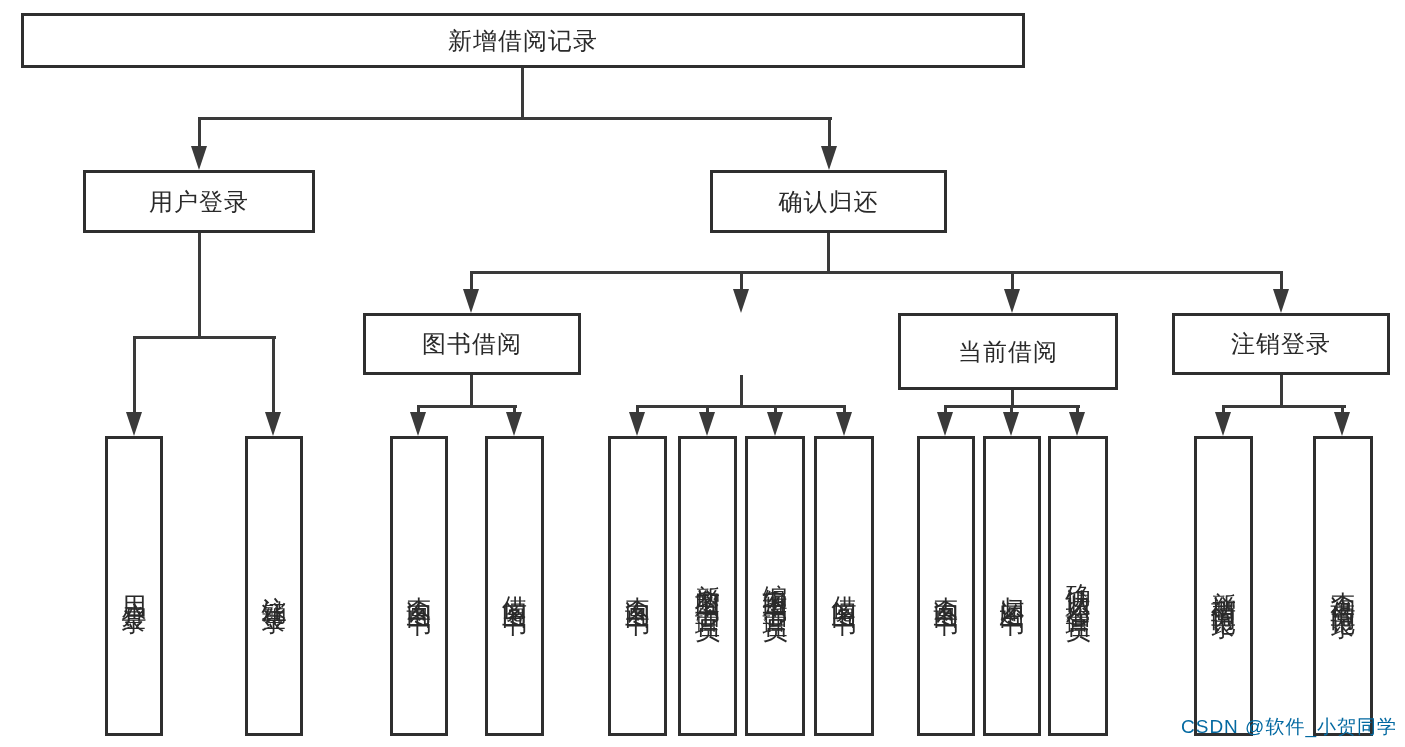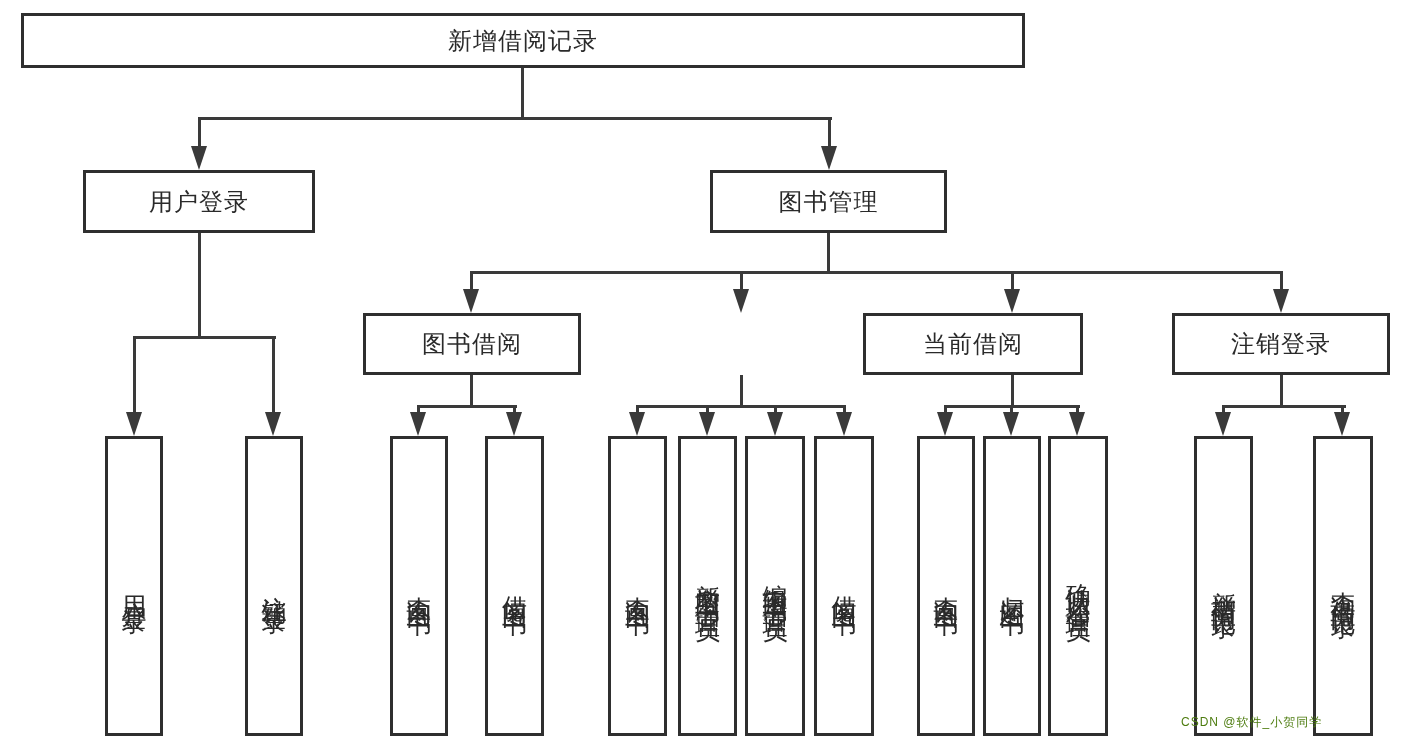--- a/index.html
+++ b/index.html
@@ -17,21 +17,21 @@
     font-size:25px;color:#2a2a2a;letter-spacing:5px;line-height:1;white-space:nowrap;
   }
   .line{position:absolute;background:#3a3a3a;z-index:1;}
   .arrow{
     position:absolute;width:0;height:0;z-index:1;
     border-left:8px solid transparent;border-right:8px solid transparent;
     border-top:24px solid #3a3a3a;
   }
   .watermark{
     position:absolute;left:1181px;top:714px;z-index:9;
-    font-size:12px;color:#4d7c0f;letter-spacing:1px;white-space:nowrap;
+    font-size:19px;color:#0369a1;letter-spacing:1px;white-space:nowrap;
   }
 </style>
 </head>
 <body>
 
 <div class="canvas">
 
   <div class="box h" style="left:21px;top:13px;width:1004px;height:55px">
     <span>新增借阅记录</span>
   </div>
@@ -40,21 +40,21 @@
   <div class="line" style="left:198px;top:117px;width:634px;height:3px"></div>
   <div class="line" style="left:198px;top:117px;width:3px;height:34px"></div>
   <div class="arrow" style="left:191px;top:146px"></div>
   <div class="line" style="left:828px;top:117px;width:3px;height:34px"></div>
   <div class="arrow" style="left:821px;top:146px"></div>
 
   <div class="box h" style="left:83px;top:170px;width:232px;height:63px">
     <span>用户登录</span>
   </div>
   <div class="box h" style="left:710px;top:170px;width:237px;height:63px">
-    <span>图书管理</span>
+    <span>确认归还</span>
   </div>
 
   <div class="line" style="left:198px;top:233px;width:3px;height:106px"></div>
   <div class="line" style="left:133px;top:336px;width:143px;height:3px"></div>
   <div class="line" style="left:133px;top:336px;width:3px;height:78px"></div>
   <div class="arrow" style="left:126px;top:412px"></div>
   <div class="line" style="left:272px;top:336px;width:3px;height:78px"></div>
   <div class="arrow" style="left:265px;top:412px"></div>
 
   <div class="line" style="left:827px;top:233px;width:3px;height:41px"></div>
@@ -64,21 +64,21 @@
   <div class="line" style="left:740px;top:271px;width:3px;height:22px"></div>
   <div class="arrow" style="left:733px;top:289px"></div>
   <div class="line" style="left:1011px;top:271px;width:3px;height:22px"></div>
   <div class="arrow" style="left:1004px;top:289px"></div>
   <div class="line" style="left:1280px;top:271px;width:3px;height:22px"></div>
   <div class="arrow" style="left:1273px;top:289px"></div>
 
   <div class="box h" style="left:363px;top:313px;width:218px;height:62px">
     <span>图书借阅</span>
   </div>
-  <div class="box h" style="left:863px;top:313px;width:220px;height:62px">
+  <div class="box h" style="left:898px;top:313px;width:220px;height:77px">
     <span>当前借阅</span>
   </div>
   <div class="box h" style="left:1172px;top:313px;width:218px;height:62px">
     <span>注销登录</span>
   </div>
 
   <div class="line" style="left:470px;top:375px;width:3px;height:33px"></div>
   <div class="line" style="left:417px;top:405px;width:100px;height:3px"></div>
   <div class="line" style="left:417px;top:405px;width:3px;height:12px"></div>
   <div class="arrow" style="left:410px;top:412px"></div>

